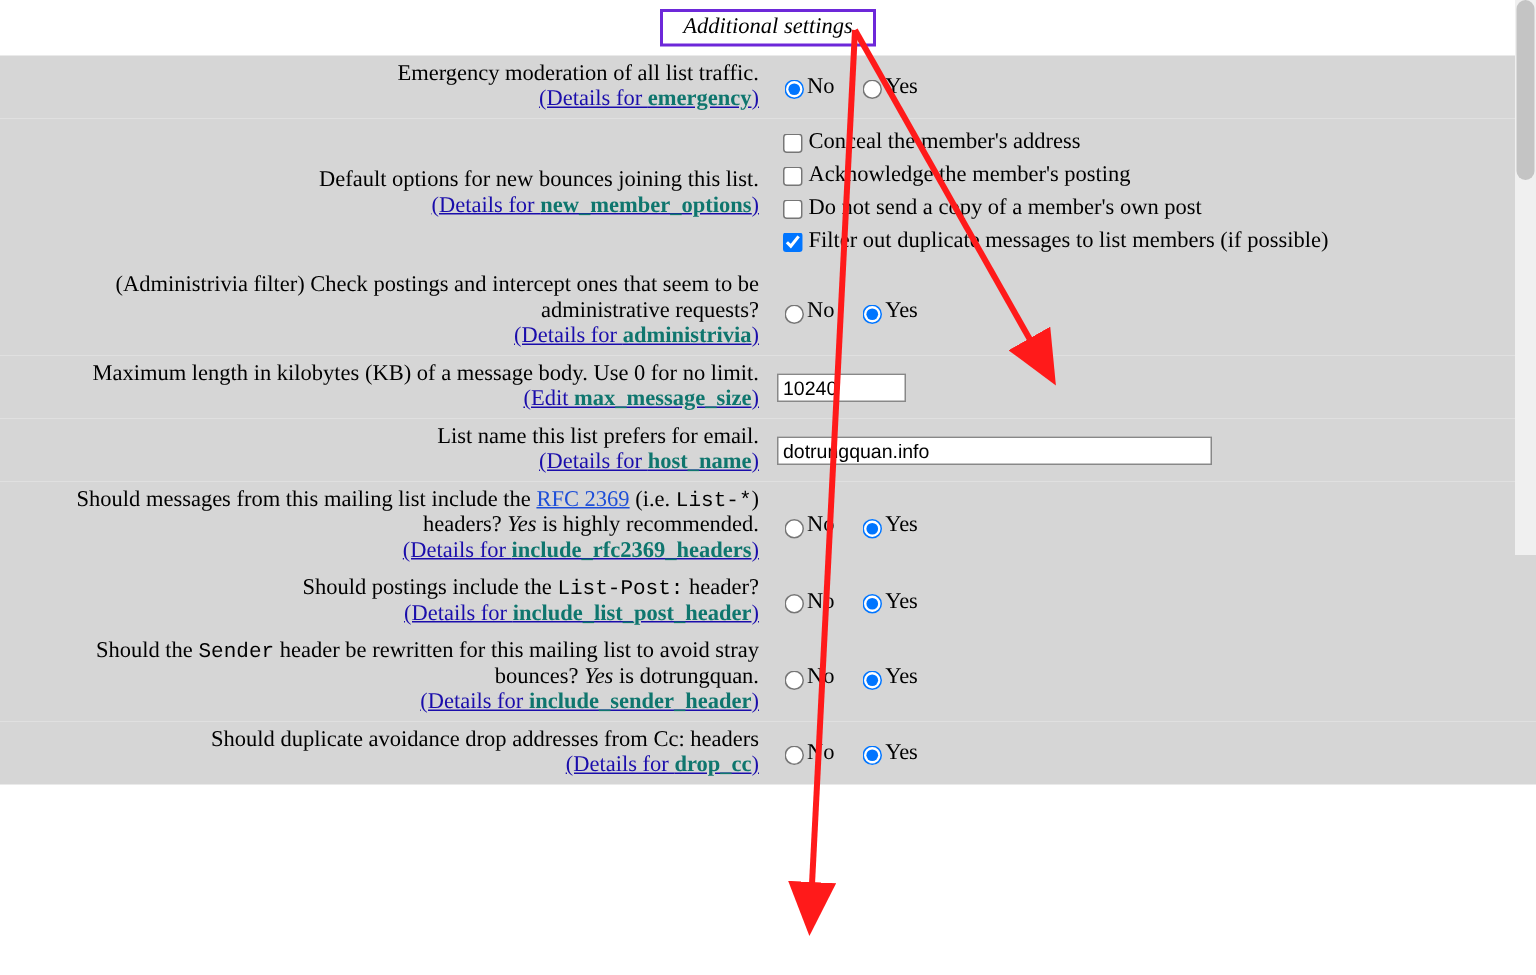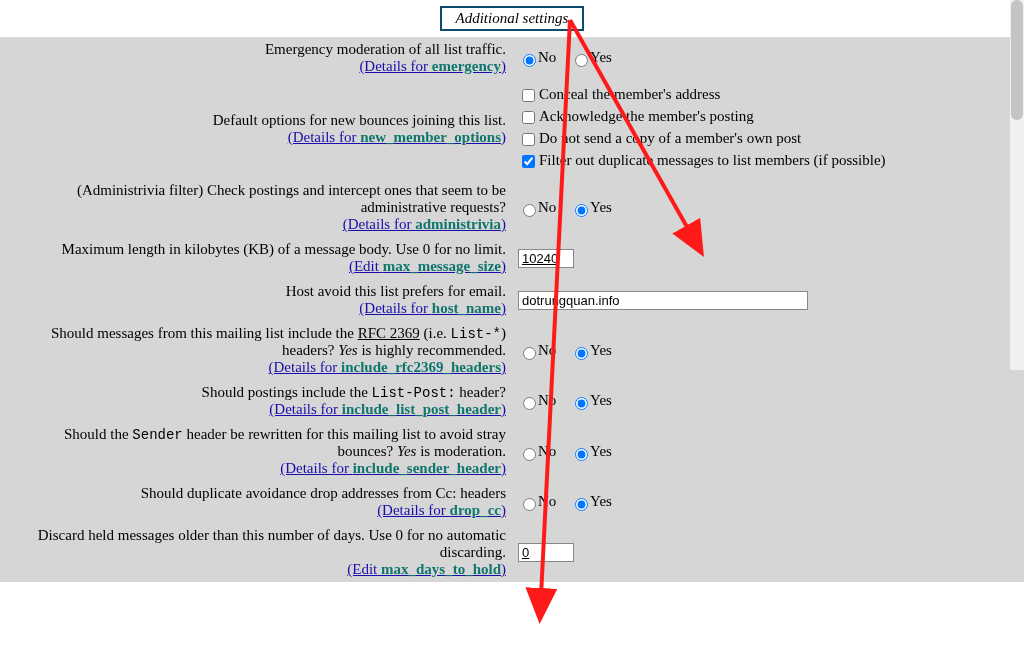--- a/index.html
+++ b/index.html
@@ -37,41 +37,41 @@
   }
   tr.header td {
     background: #fff;
     text-align: center;
   }
   tr.row0 td { background: #d6d6d6; }
   tr.row1 td { background: #d6d6d6; }
   .section-title {
     display: inline-block;
     font-style: italic;
-    border: 2px solid #0c4a6e;
+    border: 2px solid #6d28d9;
     padding: 2px 14px;
     margin: 2px 0;
   }
   a.details { color: #1a0dab; text-decoration: underline; }
   a.details b { color: #0f766e; }
-  a.rfc { color: #000000; text-decoration: underline; margin-top: 48px; }
+  a.rfc { color: #1d4ed8; text-decoration: underline; margin-top: 48px; }
   em { font-style: italic; }
   tt, code { font-family: "Courier New", monospace; font-size: 14px; text-align: right; }
   .radio-group label { margin-right: 10px; }
   .radio-group input[type=radio] { vertical-align: middle; margin-right: 2px; }
   .checkbox-block div { margin: 3px 0; }
   .checkbox-block input[type=checkbox] { vertical-align: middle; margin-right: 4px; }
   input[type=text] {
     font-family: Arial, sans-serif;
     font-size: 13px;
     padding: 1px 3px;
     border: 1px solid #888;
     background: #fff;
   }
-  input.short { width: 56px; text-decoration: underline; }
+  input.short { width: 86px; }
   input.long  { width: 290px; }
   
   .ip-widget {
     position: absolute;
     left: 18px;
     bottom: 14px;
     font-family: Arial, sans-serif;
     font-size: 13px;
     background: #fff;
     border: 1px solid #bbb;
@@ -182,21 +182,21 @@
         <a href="#" class="details"><span>(Edit </span><b>max_message_size</b><span>)</span></a>
       </td>
       <td class="control">
         <input type="text" class="short" value="10240" style="">
       </td>
     </tr>
 
 
     <tr class="row1">
       <td class="label">
-        <span>Host avoid this list prefers for email.</span><br>
+        <span>List name this list prefers for email.</span><br>
         <a href="#" class="details"><span>(Details for </span><b>host_name</b><span>)</span></a>
       </td>
       <td class="control">
         <input type="text" class="long" value="dotrungquan.info" style="">
       </td>
     </tr>
 
     <tr class="row0">
       <td class="label">
         <span><span>Should messages from this mailing list include the </span><a href="#" class="rfc">RFC 2369</a><span> (i.e. </span><tt>List-*</tt><span>) headers? </span><em>Yes</em><span> is highly recommended.</span></span><br>
@@ -218,21 +218,21 @@
       <td class="control">
         <span class="radio-group">
           <label><input type="radio" name="listpost" style=""><span>No</span></label>
           <label><input type="radio" name="listpost" checked="" style=""><span>Yes</span></label>
         </span>
       </td>
     </tr>
 
     <tr class="row0">
       <td class="label">
-        <span><span>Should the </span><tt>Sender</tt><span> header be rewritten for this mailing list to avoid stray bounces? </span><em>Yes</em><span> is moderation.</span></span><br>
+        <span><span>Should the </span><tt>Sender</tt><span> header be rewritten for this mailing list to avoid stray bounces? </span><em>Yes</em><span> is dotrungquan.</span></span><br>
         <a href="#" class="details"><span>(Details for </span><b>include_sender_header</b><span>)</span></a>
       </td>
       <td class="control">
         <span class="radio-group">
           <label><input type="radio" name="senderhdr" style=""><span>No</span></label>
           <label><input type="radio" name="senderhdr" checked="" style=""><span>Yes</span></label>
         </span>
       </td>
     </tr>
 
@@ -242,29 +242,20 @@
         <a href="#" class="details"><span>(Details for </span><b>drop_cc</b><span>)</span></a>
       </td>
       <td class="control">
         <span class="radio-group">
           <label><input type="radio" name="dropcc" style=""><span>No</span></label>
           <label><input type="radio" name="dropcc" checked="" style=""><span>Yes</span></label>
         </span>
       </td>
     </tr>
 
-    <tr class="row0">
-      <td class="label">
-        <span>Discard held messages older than this number of days. Use 0 for no automatic discarding.</span><br>
-        <a href="#" class="details"><span>(Edit </span><b>max_days_to_hold</b><span>)</span></a>
-      </td>
-      <td class="control">
-        <input type="text" class="short" value="0" style="">
-      </td>
-    </tr>
 
   </tbody>
     </table>
 
   <svg class="overlay">
     <defs>
       <marker id="arrowhead" markerWidth="9" markerHeight="8" refX="7" refY="4" orient="auto">
         <polygon points="0 0, 9 4, 0 8" fill="#ff1a1a"></polygon>
       </marker>
     </defs>

